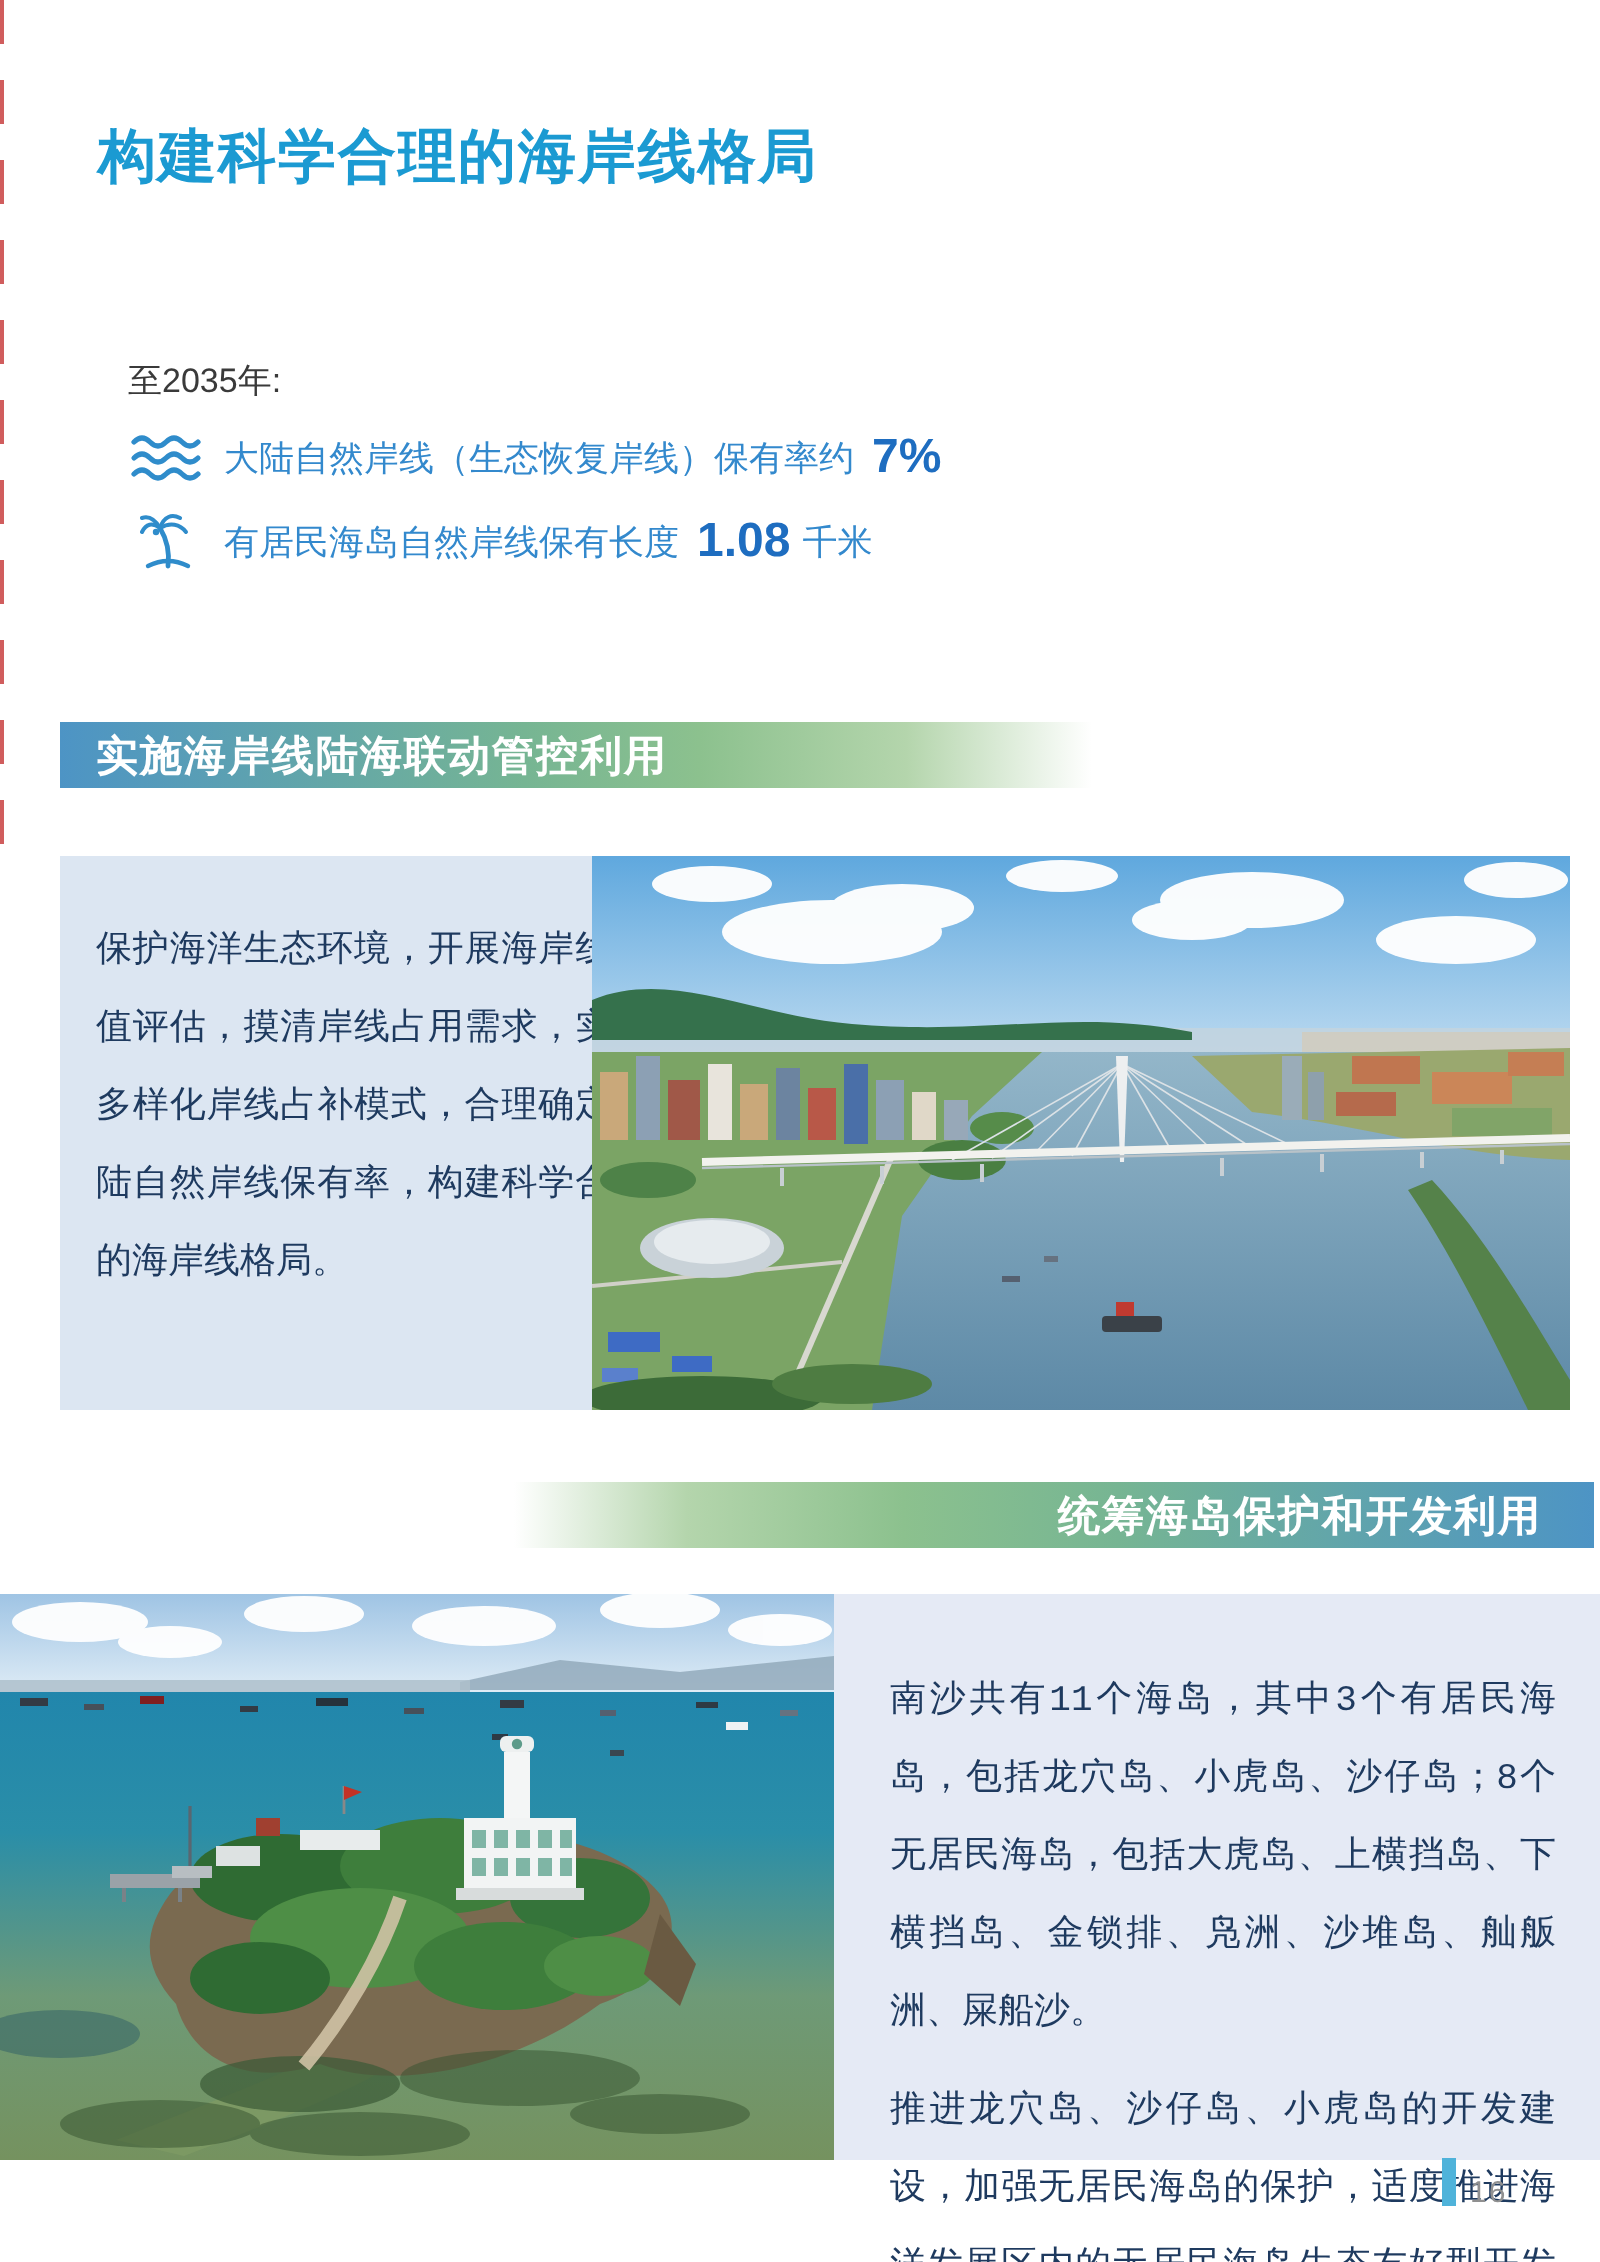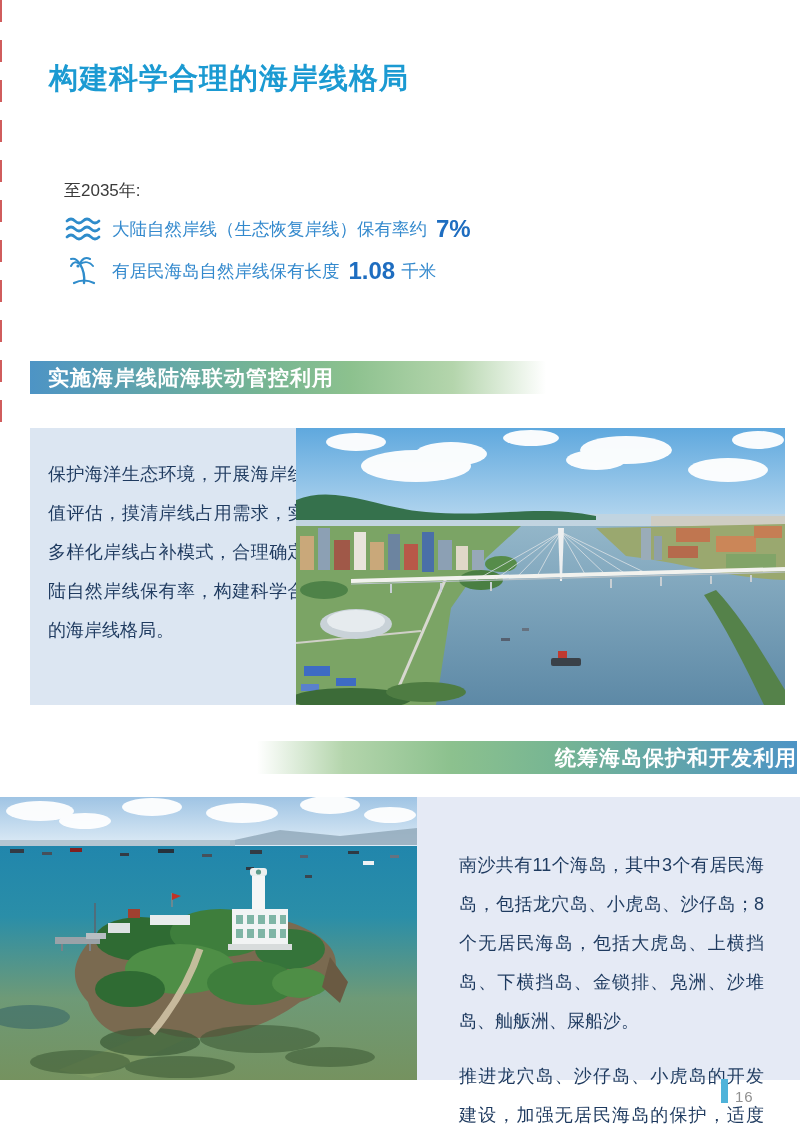--- a/index.html
+++ b/index.html
@@ -35,36 +35,36 @@
   .stat-unit{font-size:17.5px;color:#3389cd;margin-left:6px;}
   .section-bar{
     position:absolute;height:33px;display:flex;align-items:center;
     font-size:21px;font-weight:bold;color:#ffffff;letter-spacing:1px;
   }
   .section-bar.coastline{
     left:30px;top:361px;width:516px;padding-left:18px;box-sizing:border-box;
     background:linear-gradient(90deg,#4d94c5 0%,#60a4ac 22%,#76b593 45%,#8cc18e 62%,#b4d5ac 82%,rgba(244,249,242,0) 100%);
   }
   .section-bar.islands{
-    left:257px;top:741px;width:540px;justify-content:flex-end;box-sizing:border-box;
+    left:257px;top:741px;width:540px;justify-content:flex-end;padding-right:26px;box-sizing:border-box;
     background:linear-gradient(90deg,rgba(244,249,242,0) 0%,#b4d5ac 16%,#8cc18e 36%,#76b593 56%,#60a4ac 78%,#4d94c5 100%);
   }
   .coastline-box{
     position:absolute;left:30px;top:428px;width:312px;height:277px;background:#dce6f2;box-sizing:border-box;
     padding:27px 18px 0 18px;
   }
   .coastline-box p{margin:0;font-size:18px;line-height:39px;color:#1e3a5f;text-align:justify;}
   .photo{position:absolute;display:block;}
   .photo.river{left:296px;top:428px;width:489px;height:277px;}
   .photo.island{left:0;top:797px;width:417px;height:283px;}
   .islands-panel{
     position:absolute;left:417px;top:797px;width:383px;height:283px;background:#e5eaf5;box-sizing:border-box;
     padding:33px 20px 0 26px;
   }
-  .islands-panel p{margin:16px;font-size:18px;line-height:39px;color:#1e3a5f;text-align:justify;}
+  .islands-panel p{margin:2px;font-size:18px;line-height:39px;color:#1e3a5f;text-align:justify;font-family:Liberation Mono, monospace;}
   .islands-panel p + p{margin-top:10px;}
   .footer-bar{position:absolute;left:721px;top:1079px;width:7px;height:24px;background:#4fb3da;}
   .page-number{position:absolute;left:735px;top:1088px;font-size:15px;color:#909090;letter-spacing:1px;}
 </style>
 </head>
 <body>
 
 <div class="page">
 
   <div class="edge-artifact"></div>

